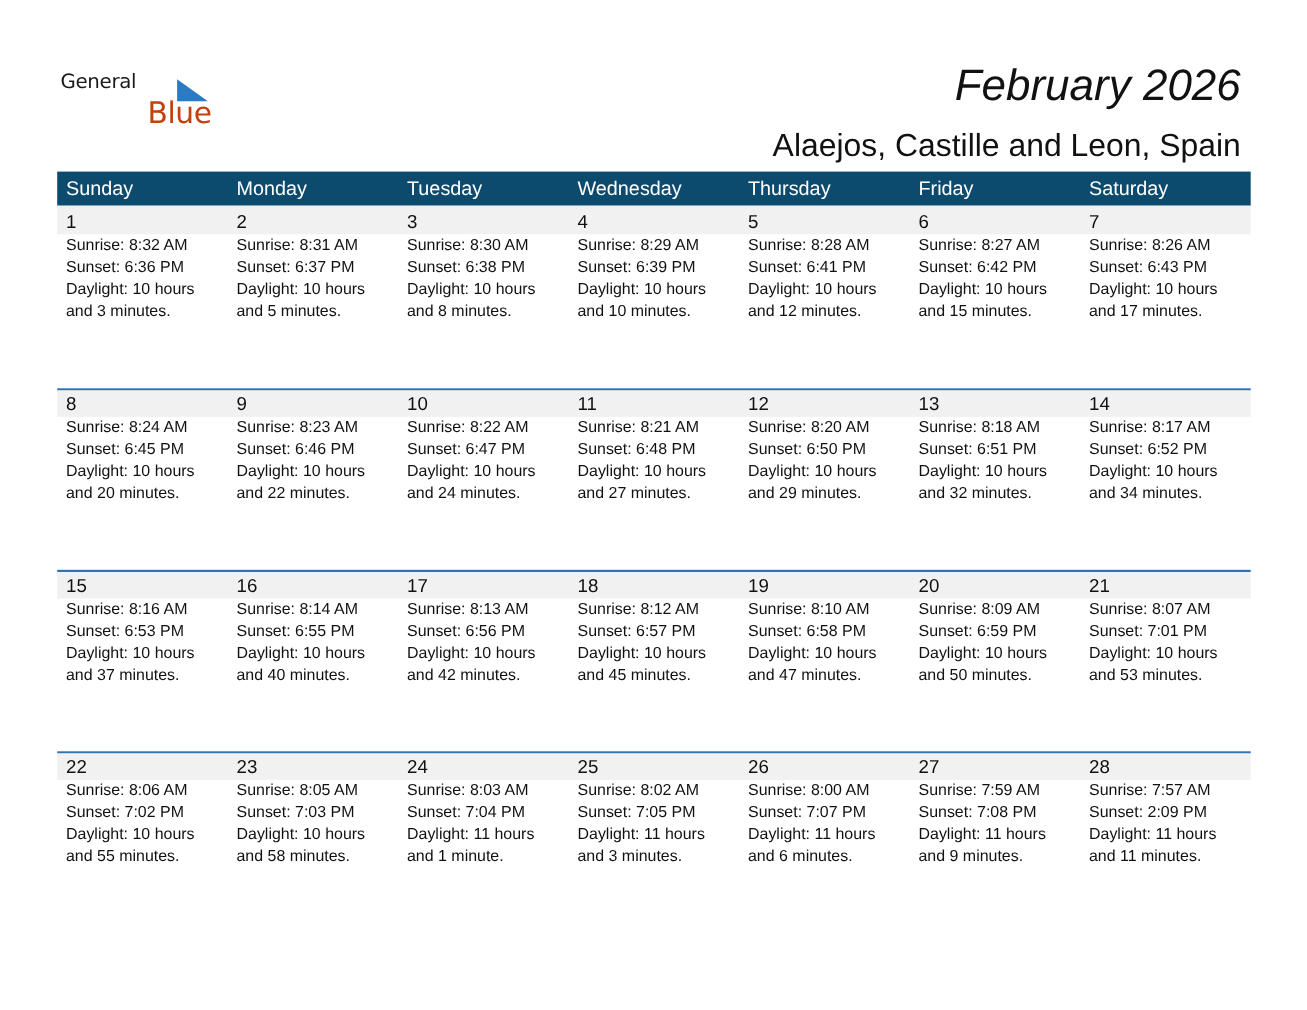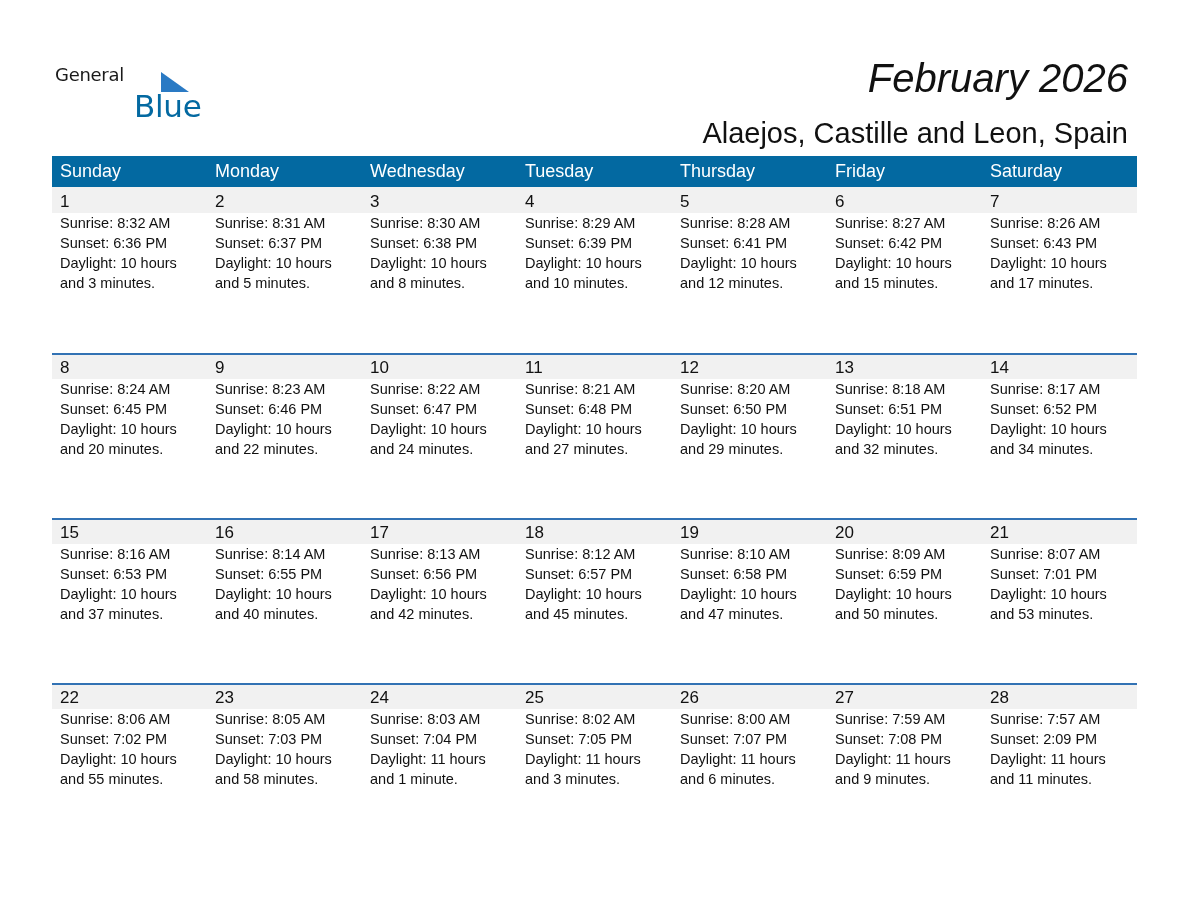--- a/index.html
+++ b/index.html
@@ -1,29 +1,29 @@
 <!DOCTYPE html>
 <html><head>
 <meta charset="utf-8">
 <style>
   * { box-sizing: border-box; margin: 0; padding: 0; }
   html, body { width: 1188px; height: 918px; background: #ffffff; overflow: hidden; }
   body { position: relative; font-family: "Liberation Sans", "DejaVu Sans", sans-serif; color: #111; }
 
   .logo { position: absolute; left: 55px; top: 64px; width: 140px; height: 56px; }
   .logo .general { position: absolute; left: 0; top: 0; font-size: 18px; color: #1a1a1a; letter-spacing: -0.3px; font-family: "DejaVu Sans", sans-serif; }
-  .logo .blue { position: absolute; left: 79px; top: 24px; font-size: 31px; color: #0369a1; font-family: "DejaVu Sans", sans-serif; letter-spacing: -0.3px; }
+  .logo .blue { position: absolute; left: 79px; top: 24px; font-size: 27px; color: #c2410c; font-family: "DejaVu Sans", sans-serif; letter-spacing: -0.3px; }
   .logo .tri { position: absolute; left: 106px; top: 8px; width: 0; height: 0;
     border-left: 28px solid #2a7ac4; border-top: 20px solid transparent; }
 
   .title { position: absolute; right: 60px; top: 56px; font-size: 40px; color: #111; text-align: right; white-space: nowrap; font-style: italic; }
   .subtitle { position: absolute; right: 60px; top: 117px; font-size: 29px; color: #111; text-align: right; white-space: nowrap; }
 
   .calendar { position: absolute; left: 52px; top: 156px; width: 1085px; }
-  .head-row { display: flex; height: 31px; background: #0369a1; }
+  .head-row { display: flex; height: 31px; background: #0c4a6e; }
   .head-cell { width: 155px; color: #ffffff; font-size: 18px; line-height: 31px; padding-left: 8px; }
 
   .week { position: relative; height: 165px; }
   .week.first { height: 166px; }
   .week .bar { position: absolute; left: 0; top: 0; width: 1085px; height: 2px; background: #3272b4; }
   .week .strip { position: absolute; left: 0; top: 2px; width: 1085px; height: 24px; background: #f1f1f1; }
   .week.first .strip { top: 0; height: 26px; }
   .week .cells { position: absolute; left: 0; top: 0; width: 1085px; display: flex; }
   .cell { width: 155px; padding-left: 8px; }
   .cell .num { font-size: 17px; height: 26px; line-height: 27px; color: #111; padding-top: 1px; }
@@ -38,22 +38,22 @@
   <span class="blue">Blue</span>
 </div>
 
 <div class="title">February 2026</div>
 <div class="subtitle">Alaejos, Castille and Leon, Spain</div>
 
 <div class="calendar">
   <div class="head-row">
     <div class="head-cell">Sunday</div>
     <div class="head-cell">Monday</div>
+    <div class="head-cell">Tuesday</div>
     <div class="head-cell">Wednesday</div>
-    <div class="head-cell">Tuesday</div>
     <div class="head-cell">Thursday</div>
     <div class="head-cell">Friday</div>
     <div class="head-cell">Saturday</div>
   </div>
   <div id="weeks-container">
       <div class="week first">
 
     <div class="strip"></div>
     <div class="cells">
           <div class="cell">

